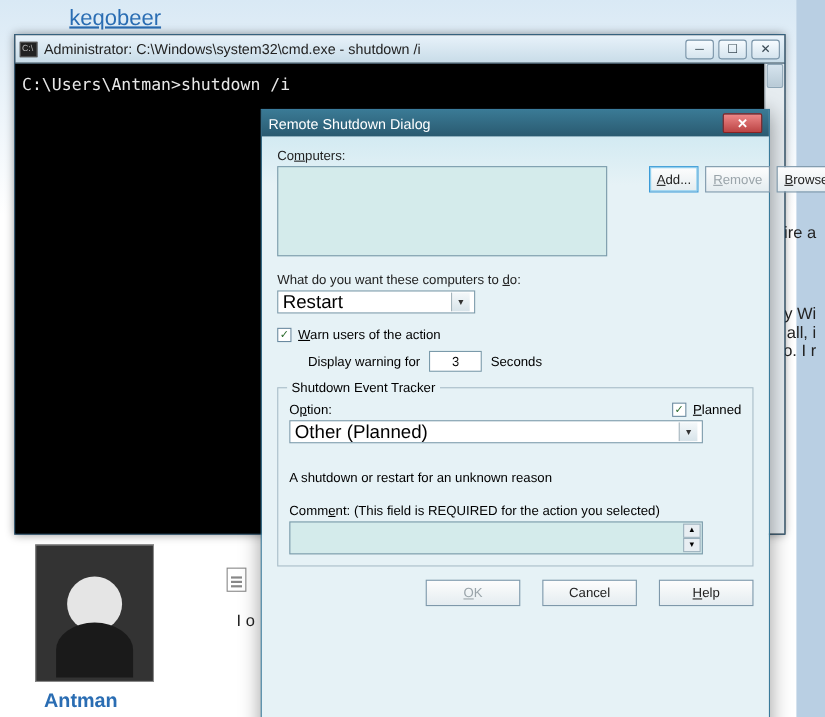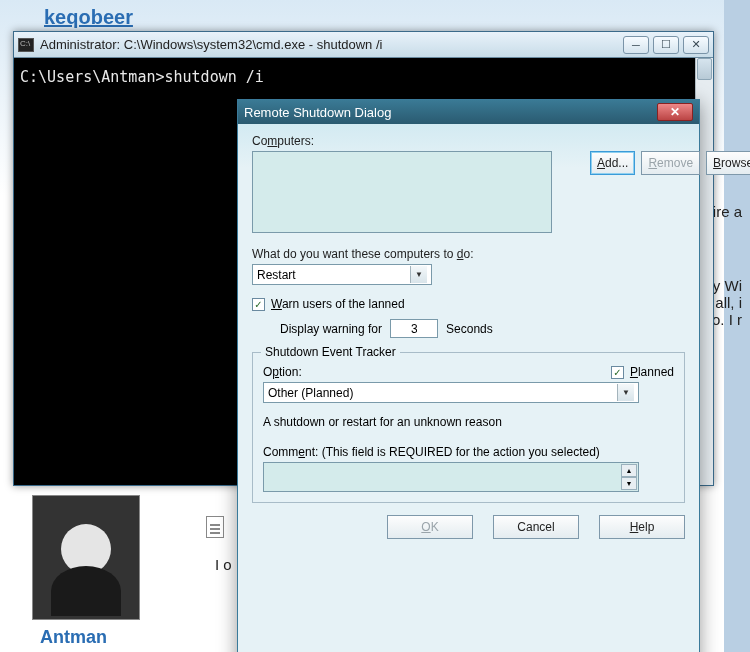--- a/index.html
+++ b/index.html
@@ -1,19 +1,19 @@
 <!DOCTYPE html>
 <html><head>
 <meta charset="utf-8">
 <style>
 * { box-sizing: border-box; margin: 0; padding: 0; }
 body { font-family: "Segoe UI", Tahoma, sans-serif; font-size: 12px; background: #fff; width: 750px; height: 652px; position: relative; overflow: hidden; }
 .page-bg { position: absolute; inset: 0; background: linear-gradient(#d9e9f5, #fff 30%); }
 .page-bg::after { content:""; position:absolute; top:0; right:0; bottom:0; width:26px; background:#b9cfe3; }
-.bg-link { position: absolute; top: 6px; left: 44px; color: #2a6db3; font-size: 20px; text-decoration: underline; font-weight: bold; }
+.bg-link { position: absolute; top: 6px; left: 63px; color: #2a6db3; font-size: 20px; text-decoration: underline; }
 .bg-text { position: absolute; right: 8px; font-size: 15px; color: #222; white-space: pre; text-align: left; }
 .bg1 { top: 203px; } .bg2 { top: 277px; } .bg3 { top: 294px; } .bg4 { top: 311px; }
 .bg5 { top: 556px; left: 215px; right: auto; }
 .avatar { position: absolute; top: 495px; left: 32px; width: 108px; height: 125px; border: 1px solid #888; background: #333; }
 .avatar::before { content:""; position:absolute; left:28px; top:28px; width:50px; height:50px; background:#e5e5e5; border-radius:50%; }
 .avatar::after { content:""; position:absolute; left:18px; top:70px; width:70px; height:50px; background:#1a1a1a; border-radius:50% 50% 0 0; }
 .avatar-name { position:absolute; top:627px; left:40px; color:#2a6db3; font-weight:bold; font-size:18px; }
 .doc-icon { position:absolute; top:516px; left:206px; width:18px; height:22px; border:1px solid #888; background:#fff; }
 .doc-icon::after { content:""; position:absolute; left:3px; top:3px; right:3px; height:2px; box-shadow:0 0 #888,0 4px #888,0 8px #888,0 12px #888; }
 
@@ -38,33 +38,33 @@
 .lbl { color:#222; font-size:12px; margin-bottom:3px; display:block; }
 .u { text-decoration:underline; }
 .row { display:flex; gap:10px; }
 .computers-box { width:300px; height:82px; background:#d4ebeb; border:1px solid #7a9aaa; }
 .sidebtns { display:flex; flex-direction:row; gap:6px; margin-left:auto; width:95px; }
 .btn { height:24px; border:1px solid #7e98aa; background:linear-gradient(#fdfdfd,#e4ecf0); font-size:12px; color:#222; cursor:pointer; text-align:center; padding:0 6px; display:flex; align-items:center; justify-content:center; }
 .btn.disabled { color:#9aa4aa; cursor:default; }
 .btn.default { border:1px solid #3b9bd8; box-shadow:0 0 0 1px #8fd0f0 inset; }
 .sect { margin-top:14px; }
 .select { width:180px; height:21px; border:1px solid #7a9aaa; background:#fff; display:flex; align-items:center; padding:0 4px; position:relative; cursor:pointer; }
-.select-val { flex:1; font-size:12px; }
+.select-val { flex:1; font-size:17px; }
 .select-arrow { width:17px; height:17px; background:linear-gradient(#f4f8fa,#d8e4ea); border-left:1px solid #a4b4bc; display:flex; align-items:center; justify-content:center; font-size:8px; color:#333; }
 .select.wide { width:376px; }
 .chk-row { display:flex; align-items:center; gap:6px; margin-top:12px; font-size:12px; }
 .checkbox { width:13px; height:13px; border:1px solid #6a8aa0; background:#fff; display:flex; align-items:center; justify-content:center; font-size:10px; color:#2a6a2a; cursor:pointer; }
 .sub-row { margin:8px 0 0 28px; display:flex; align-items:center; gap:8px; font-size:12px; }
 .num-input { width:48px; height:19px; border:1px solid #7a9aaa; background:#fff; text-align:left; padding:0 20px; font-size:12px; }
 .fieldset { margin-top:14px; border:1px solid #a8bcc8; padding:12px 10px 10px; position:relative; }
 .fieldset-legend { position:absolute; top:-8px; left:8px; background:#e6f2f6; padding:0 4px; font-size:12px; }
 .desc { font-size:12px; margin-bottom:10px; line-height:1.3; }
 .opt-row { display:flex; align-items:center; justify-content:space-between; margin-bottom:3px; }
 .opt-row .chk-inline { display:flex; align-items:center; gap:6px; }
-.after-sel { margin-top:12px; font-size:12px; }
+.after-sel { margin-top:24px; font-size:12px; }
 .comment-lbl { margin-top:16px; font-size:12px; }
 .comment-box { margin-top:3px; width:376px; height:30px; background:#d4ebeb; border:1px solid #7a9aaa; position:relative; }
 .spin { position:absolute; right:1px; top:1px; bottom:1px; width:16px; display:flex; flex-direction:column; }
 .spin-btn { flex:1; border:1px solid #9ab0bc; background:#e8eef2; font-size:7px; display:flex; align-items:center; justify-content:center; cursor:pointer; }
 .actions { margin-top:12px; display:flex; justify-content:flex-end; gap:20px; }
 .actions .btn { width:86px; }
 </style>
 </head>
 <body>
 
@@ -120,21 +120,21 @@
     <div class="sect">
       <span class="lbl"><span>What do you want these computers to </span><span class="u">d</span><span>o:</span></span>
       <div class="select">
         <span class="select-val">Restart</span>
         <div class="select-arrow">▼</div>
       </div>
     </div>
 
     <div class="chk-row">
       <div class="checkbox">✓</div>
-      <span><span class="u">W</span><span>arn users of the lanned</span></span>
+      <span><span class="u">W</span><span>arn users of the action</span></span>
     </div>
     <div class="sub-row">
       <span>Display warning for</span>
       <input class="num-input" value="30" style="">
       <span>Seconds</span>
     </div>
 
     <div class="fieldset">
       <div class="fieldset-legend">Shutdown Event Tracker</div>
       <div class="opt-row">

